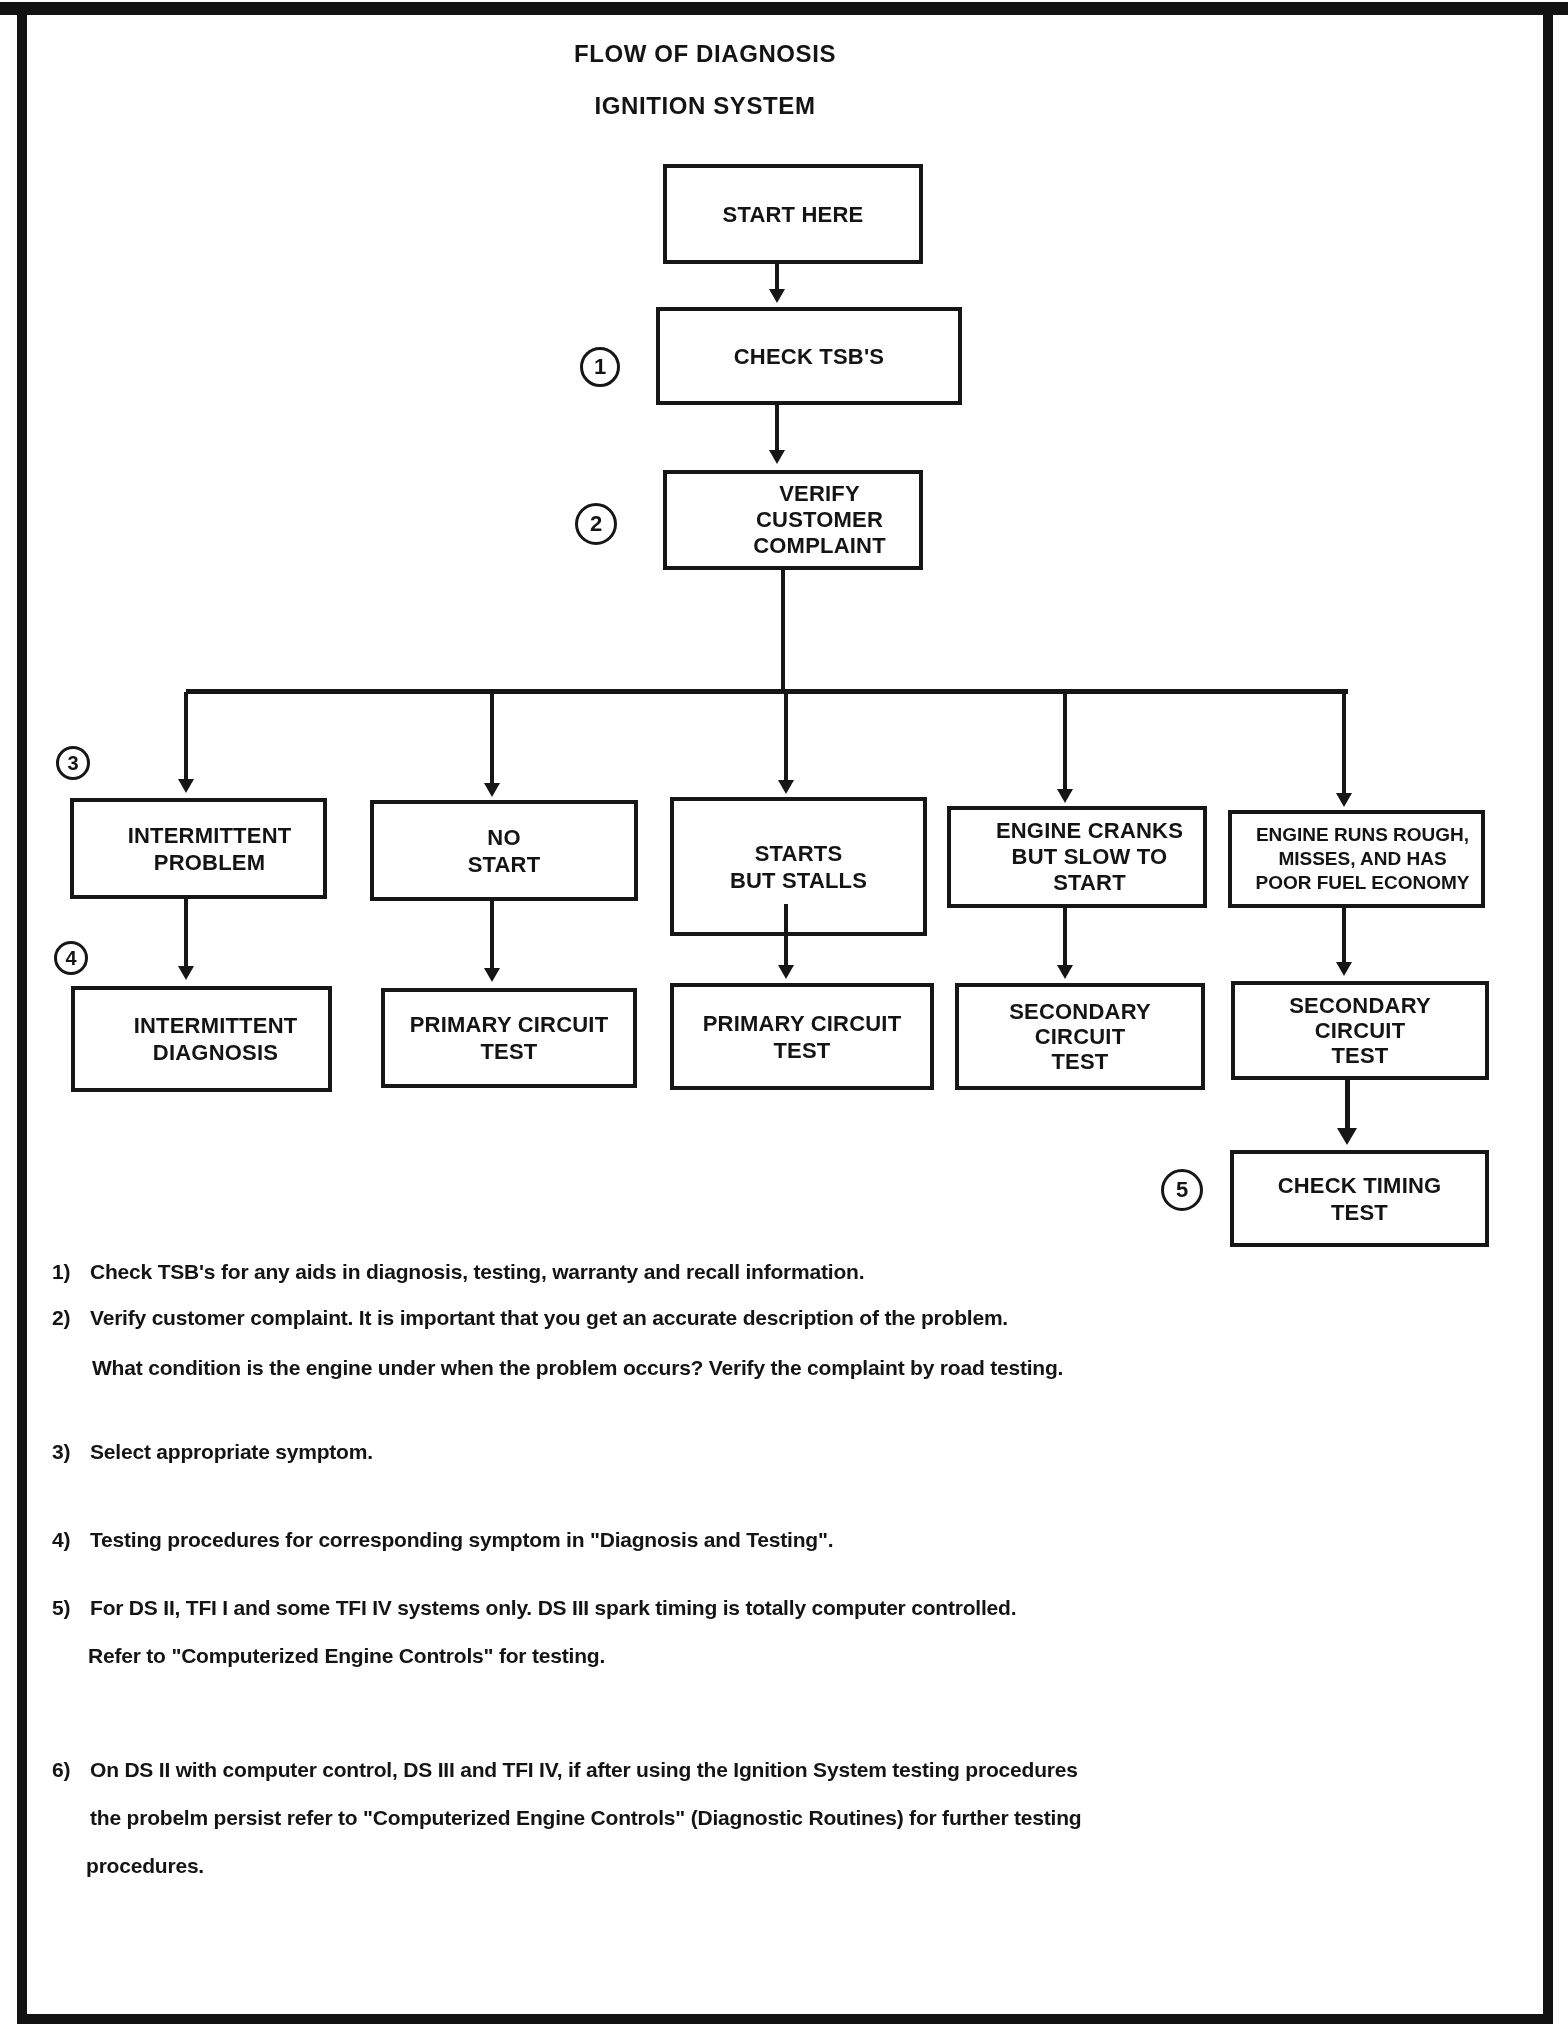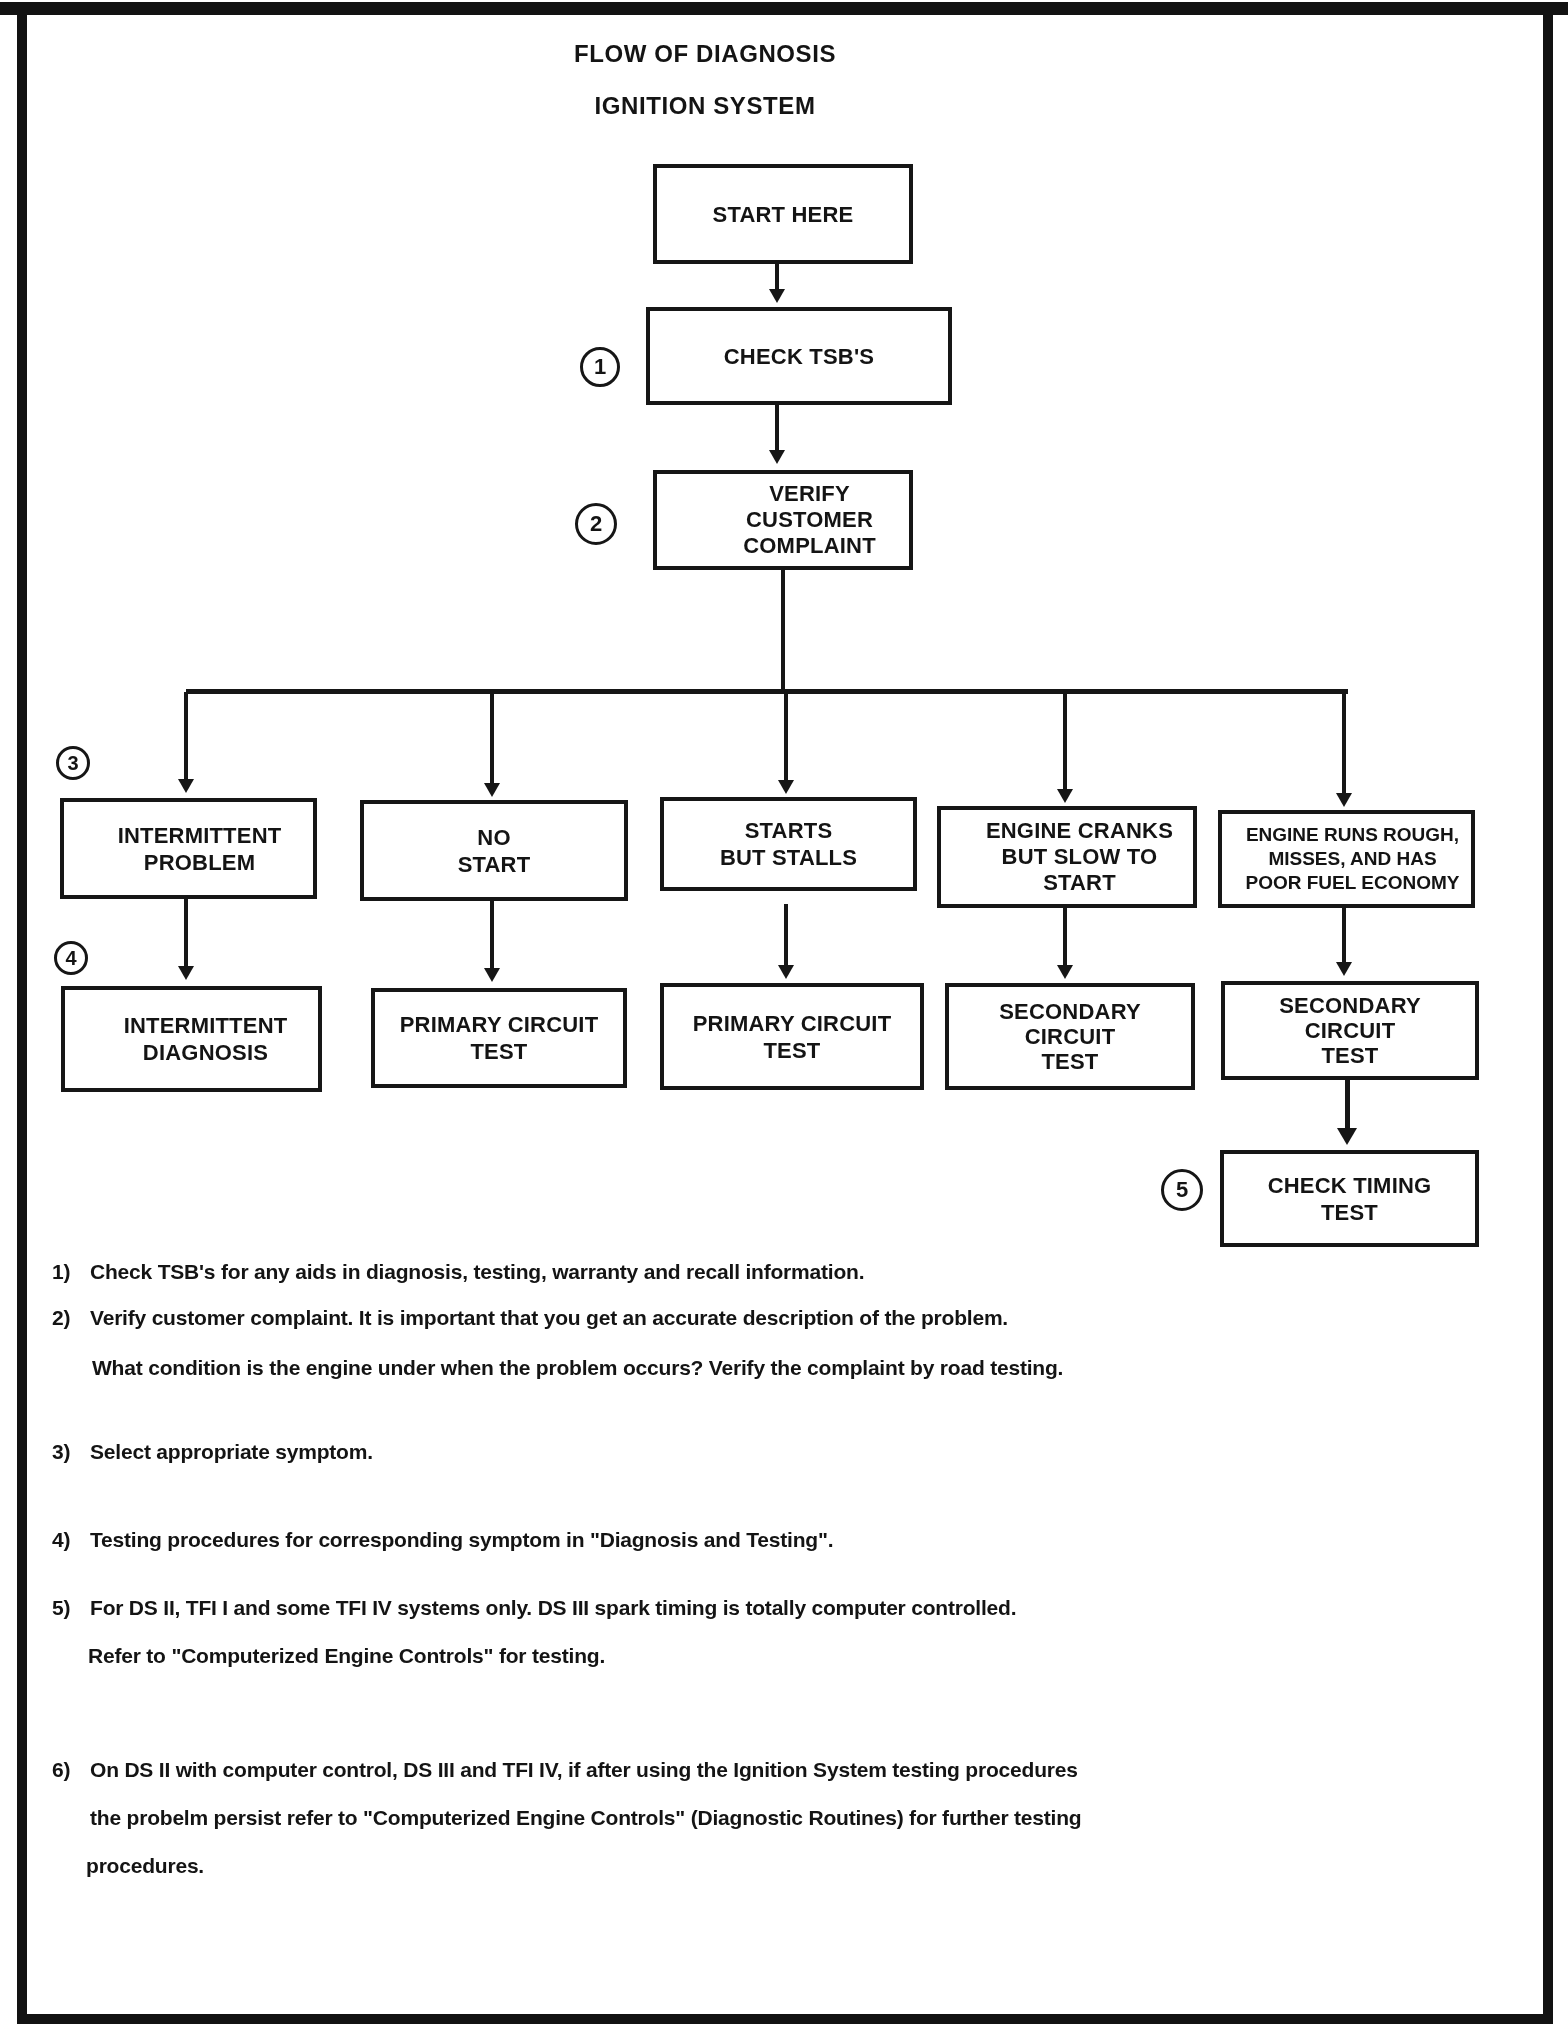--- a/index.html
+++ b/index.html
@@ -8,21 +8,21 @@
     font-family:"Liberation Sans","DejaVu Sans",sans-serif;color:#141414;
   }
   .bar{position:absolute;background:#121212;}
   .title{
     position:absolute;left:0;width:1410px;text-align:center;
     font-size:24px;font-weight:700;letter-spacing:0.6px;white-space:nowrap;
   }
   .box{
     position:absolute;box-sizing:border-box;border:4px solid #161616;background:#ffffff;
     display:flex;flex-direction:column;justify-content:center;
-    font-size:22px;font-weight:700;line-height:27px;letter-spacing:0.2px;white-space:nowrap;
+    font-size:22px;font-weight:700;line-height:27px;letter-spacing:0.2px;white-space:nowrap;margin-left:10px;
   }
   .box.center{align-items:center;text-align:center;}
   .box.left{align-items:center;text-align:left;}
   .vl{position:absolute;width:4px;background:#161616;}
   .hl{position:absolute;height:5px;background:#161616;}
   .arr{
     position:absolute;width:0;height:0;
     border-left:8px solid transparent;border-right:8px solid transparent;
     border-top:14px solid #161616;
   }
@@ -89,21 +89,21 @@
   <div class="circ" style="left:56px;top:746px;width:34px;height:34px;font-size:20px">3</div>
 
   <div class="box left" style="left:60px;top:798px;width:257px;height:101px;padding-left:22px">
     <div>INTERMITTENT</div>
     <div>PROBLEM</div>
   </div>
   <div class="box center" style="left:360px;top:800px;width:268px;height:101px">
     <div>NO</div>
     <div>START</div>
   </div>
-  <div class="box center" style="left:660px;top:797px;width:257px;height:94px">
+  <div class="box center" style="left:660px;top:797px;width:257px;height:139px">
     <div>STARTS</div>
     <div>BUT  STALLS</div>
   </div>
   <div class="box left" style="left:937px;top:806px;width:260px;height:102px;padding-left:25px;line-height:26px">
     <div>ENGINE CRANKS</div>
     <div>BUT SLOW TO</div>
     <div>START</div>
   </div>
   <div class="box left" style="left:1218px;top:810px;width:257px;height:98px;padding-left:12px;font-size:19px;line-height:24px;letter-spacing:0">
     <div>ENGINE RUNS ROUGH,</div>

